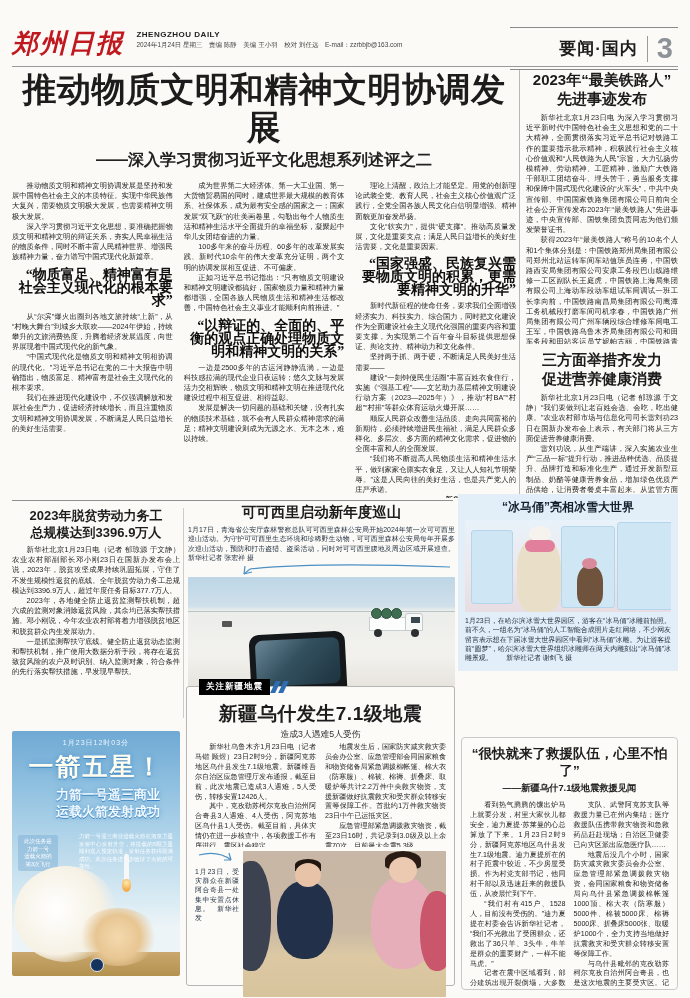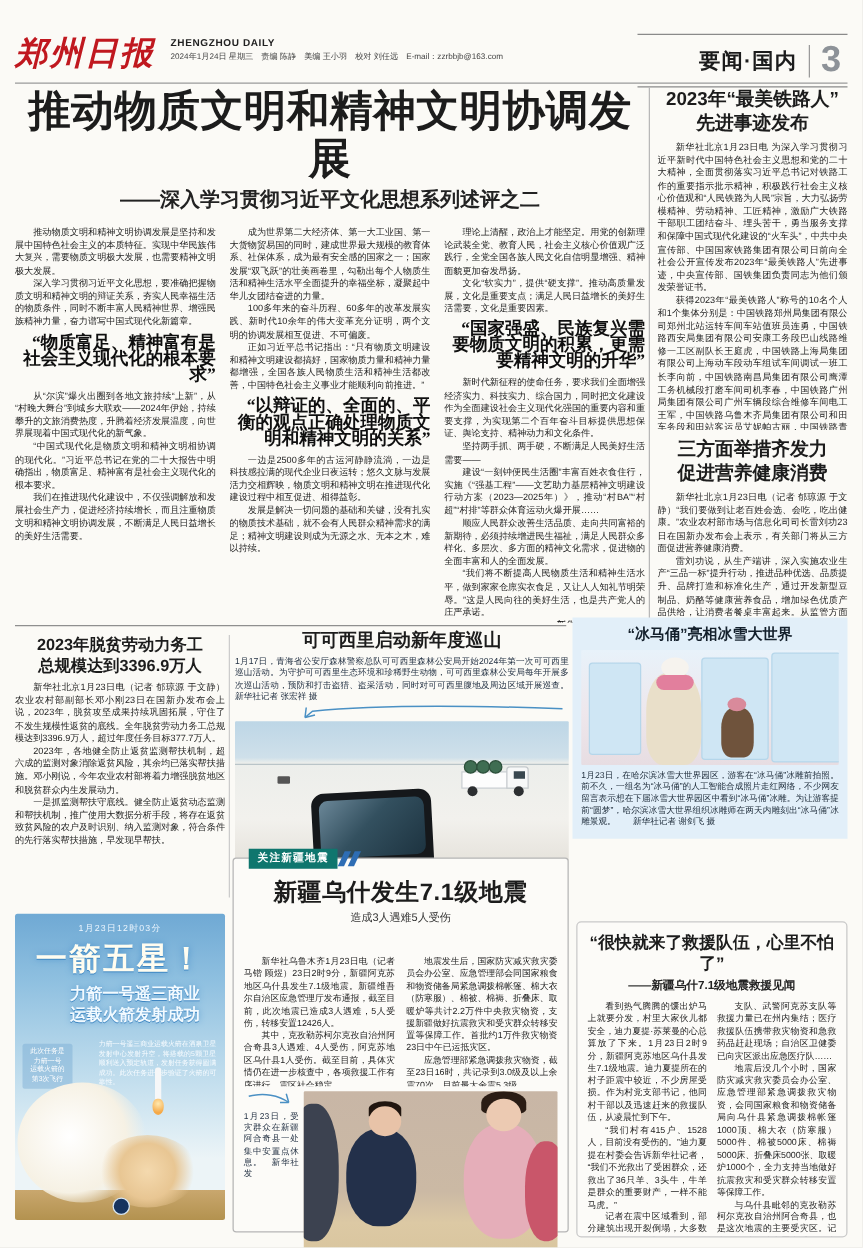--- a/index.html
+++ b/index.html
@@ -70,25 +70,25 @@
   .person{position:absolute;border-radius:40% 40% 30% 30%;}
   .adult{left:52px;top:18px;width:44px;height:74px;background:#e9dfc9;}
   .adult-hat{position:absolute;left:64px;top:6px;width:22px;height:16px;border-radius:50%;background:#f6f3ee;}
   .scarf{position:absolute;left:60px;top:20px;width:30px;height:12px;border-radius:6px;background:#e27f9d;}
   .child{left:112px;top:46px;width:26px;height:40px;background:#6f533c;}
   .child-hat{position:absolute;left:117px;top:38px;width:15px;height:11px;border-radius:50%;background:#d98a9b;}
   .ice .cap{margin-top:4px;color:#22303e;}
   
   .quake{left:186px;top:686px;width:269px;height:300px;border:1px solid #b5b5b5;border-radius:3px;box-sizing:border-box;padding:0 8px;background:#fcfbf8;}
   .qtag{position:absolute;top:-8px;left:12px;display:flex;align-items:center;gap:3px;}
-  .qtag .lbl{background:#0f766e;color:#fff;font-size:8.5px;font-weight:700;padding:2px 7px;letter-spacing:1px;}
+  .qtag .lbl{background:#000000;color:#fff;font-size:8.5px;font-weight:700;padding:2px 7px;letter-spacing:1px;}
   .qtag .sl{width:5px;height:12px;background:#2e6db4;transform:skewX(-25deg);}
   .quake h3{margin:14px 0 0;font-size:19px;font-weight:900;text-align:center;letter-spacing:.5px;}
   .quake .qsub{margin-top:2px;font-size:8.8px;text-align:center;color:#333;}
-  .qcols{display:flex;gap:9px;margin-top:24px;height:104px;overflow:hidden;}
+  .qcols{display:flex;gap:9px;margin-top:2px;height:104px;overflow:hidden;}
   .qcols .col{flex:1;}
   .qphoto-row{display:flex;gap:4px;margin-top:4px;height:146px;}
   .qcap{width:44px;flex:none;font-size:6.8px;line-height:9.2px;color:#243244;text-align:justify;padding-top:16px;position:relative;}
   .qcap svg{position:absolute;top:0;left:2px;}
   .quake-photo{flex:1;background:linear-gradient(180deg,#c8b6a6 0%,#cbb9a4 55%,#dcc9a4 72%,#d7c39b 100%);}
   .blob{position:absolute;border-radius:45%;}
   .q-boy{left:34px;top:30px;width:56px;height:78px;background:#23304a;}
   .q-boy-head{left:52px;top:12px;width:26px;height:24px;background:#e8c3a8;border-radius:50%;}
   .q-boy-hair{left:52px;top:8px;width:26px;height:12px;background:#20150f;border-radius:50% 50% 0 0;}
   .q-girl{left:128px;top:26px;width:64px;height:92px;background:#e5aeb9;}

